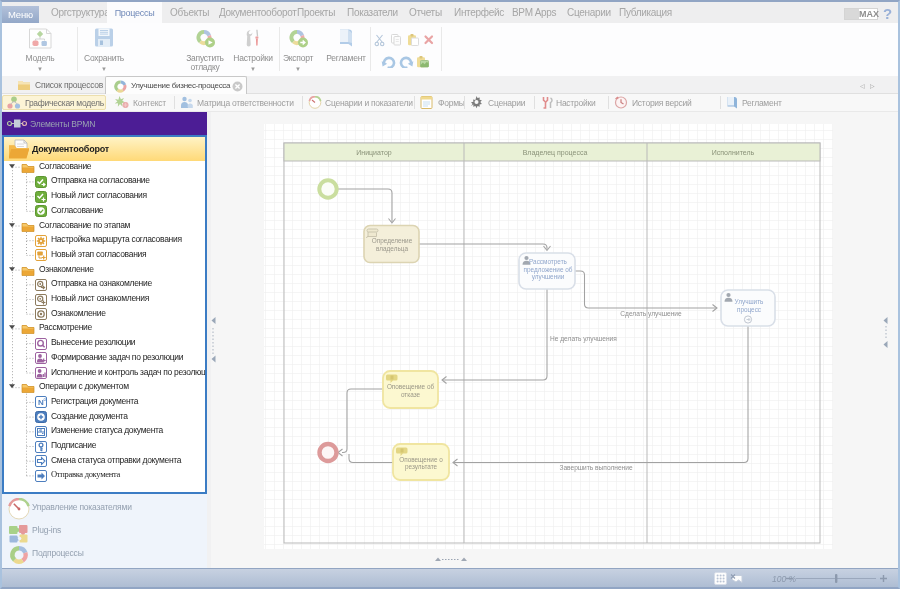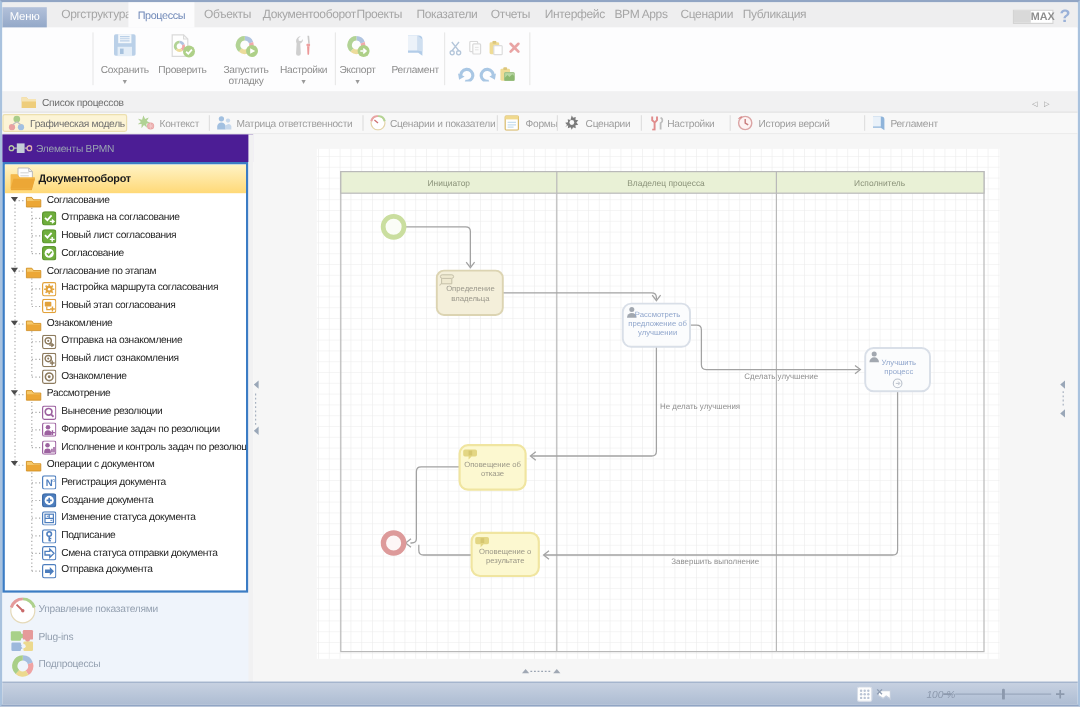--- a/index.html
+++ b/index.html
@@ -67,46 +67,43 @@
   <div class="mitem" style="left:565px;">Сценарии</div>
   <div class="mitem" style="left:617px;">Публикация</div>
   <div id="maxbox">
       <div class="g"></div>
       <div class="t">MAX</div>
     </div>
   <div id="qmark">?</div>
 </div>
 
 <div id="toolbar">
+  <div class="tbtn" style="left:6px;width:64px;">
+      <span class="ticon" id="ic-model"><svg width="24" height="21" viewBox="0 0 24 21">
+          <path d="M1.5 1h17L23 5.5V20H1.5z" fill="#fefefe" stroke="#d8d8d8" stroke-width="1"></path>
+          <path d="M18.5 1v4.5H23" fill="none" stroke="#d8d8d8" stroke-width="1"></path>
+          <path d="M12 9v2M7.5 11h9M7.5 11v1.5M16.5 11v1.5" stroke="#c9c9c9" stroke-width="0.8" fill="none"></path>
+          <path d="M12 2.8l3.2 3.2-3.2 3.2-3.2-3.2z" fill="#b7d6a0"></path>
+          <rect x="4.5" y="12.5" width="6" height="5.5" rx="1.8" fill="#f0a8a8"></rect>
+          <rect x="13.5" y="13" width="5.4" height="5" rx="1.2" fill="#b0c7e2"></rect>
+        </svg></span>
+      <span class="lbl">Модель</span>
+      <span class="arr">▼</span>
+    </div>
   <div class="tsep" style="left:75px;"></div>
   <div class="tbtn" style="left:80px;width:44px;">
       <span class="ticon" id="ic-save"><svg width="19" height="19" viewBox="0 0 19 19">
           <rect x="0.5" y="0.5" width="18" height="18" rx="1.5" fill="#bad0e8"></rect>
           <rect x="4" y="0.5" width="11" height="7.5" fill="#f3f7fb"></rect>
           <path d="M5.5 2.5h8M5.5 4.3h8M5.5 6.1h8" stroke="#bad0e8" stroke-width="1"></path>
           <rect x="3.5" y="11" width="12" height="8" fill="#e3edf7"></rect>
           <rect x="5.5" y="12.5" width="3" height="4.5" fill="#a7c2de"></rect>
         </svg></span>
       <span class="lbl">Сохранить</span>
       <span class="arr">▼</span>
-    </div>
-  <div class="tbtn" style="left:127px;width:46px;">
-      <span class="ticon" id="ic-check"><svg width="23" height="21" viewBox="0 0 23 21">
-          <path d="M3 1h9.5l3.5 3.5V19H3z" fill="#fefefe" stroke="#dadada" stroke-width="1"></path>
-          <path d="M12.5 1v3.5H16" fill="none" stroke="#dadada" stroke-width="1"></path>
-          <g transform="translate(9,10.5)">
-            <path d="M0 -4.6 A4.6 4.6 0 0 1 4.3 -1.6 L2.2 -0.8 A2.4 2.4 0 0 0 0 -2.4 z" fill="#b0c4e0"></path>
-            <path d="M4.3 -1.6 A4.6 4.6 0 0 1 2.5 3.9 L1.3 2 A2.4 2.4 0 0 0 2.2 -0.8 z" fill="#f0aaaa"></path>
-            <path d="M2.5 3.9 A4.6 4.6 0 0 1 -3.1 3.4 L-1.6 1.7 A2.4 2.4 0 0 0 1.3 2 z" fill="#ecdc9b"></path>
-            <path d="M-3.1 3.4 A4.6 4.6 0 0 1 0 -4.6 L0 -2.4 A2.4 2.4 0 0 0 -1.6 1.7 z" fill="#b2d395"></path>
-          </g>
-          <circle cx="17" cy="15" r="5" fill="#aed088"></circle>
-          <path d="M14.6 15l1.8 1.8 3-3.4" stroke="#fff" stroke-width="1.5" fill="none"></path>
-        </svg></span>
-      <span class="lbl">Проверить</span>
     </div>
   <div class="tbtn" style="left:176px;width:54px;">
       <span class="ticon" id="ic-debug"><svg width="23" height="21" viewBox="0 0 23 21">
           <g transform="translate(10.5,9.5)">
             <path d="M0 -7.5 A7.5 7.5 0 0 1 7 -2.6 L3.5 -1.3 A3.8 3.8 0 0 0 0 -3.8 z" fill="#b0c4e0"></path>
             <path d="M7 -2.6 A7.5 7.5 0 0 1 4 6.3 L2 3.1 A3.8 3.8 0 0 0 3.5 -1.3 z" fill="#f0aaaa"></path>
             <path d="M4 6.3 A7.5 7.5 0 0 1 -5 5.6 L-2.5 2.8 A3.8 3.8 0 0 0 2 3.1 z" fill="#ecdc9b"></path>
             <path d="M-5 5.6 A7.5 7.5 0 0 1 0 -7.5 L0 -3.8 A3.8 3.8 0 0 0 -2.5 2.8 z" fill="#b2d395"></path>
           </g>
           <circle cx="16.5" cy="14.5" r="5" fill="#aed088"></circle>
@@ -186,20 +183,35 @@
 </div>
 
 <div id="tabrow">
   <div id="tab1">
       <svg class="abs" style="left:7px;top:3px;" width="14" height="12" viewBox="0 0 14 12">
         <path d="M1 2h4l1.5 1.5H13V11H1z" fill="#eecd7c"></path>
         <path d="M1 2h4l1.5 1.5H13v2H1z" fill="#f6e4b4"></path>
       </svg>
       <span class="abs" style="left:25px;top:4px;">Список процессов</span>
     </div>
+  <div id="tab2">
+      <svg class="abs" style="left:8px;top:3px;" width="13" height="13" viewBox="0 0 13 13">
+        <g transform="translate(6.5,6.5)">
+          <path d="M0 -6 A6 6 0 0 1 5.6 -2 L2.8 -1 A3 3 0 0 0 0 -3 z" fill="#93b5da"></path>
+          <path d="M5.6 -2 A6 6 0 0 1 3.2 5 L1.6 2.5 A3 3 0 0 0 2.8 -1 z" fill="#eba4a4"></path>
+          <path d="M3.2 5 A6 6 0 0 1 -4 4.7 L-2 2.3 A3 3 0 0 0 1.6 2.5 z" fill="#ead896"></path>
+          <path d="M-4 4.7 A6 6 0 0 1 0 -6 L0 -3 A3 3 0 0 0 -2 2.3 z" fill="#a9cd8c"></path>
+        </g>
+      </svg>
+      <span class="abs" style="left:25px;top:4px;font-size:8px;letter-spacing:-0.3px;">Улучшение бизнес-процесса</span>
+      <svg class="abs" style="left:126px;top:4px;" width="11" height="11" viewBox="0 0 11 11">
+        <circle cx="5.5" cy="5.5" r="5" fill="#c9c9c9"></circle>
+        <path d="M3.4 3.4l4.2 4.2M7.6 3.4l-4.2 4.2" stroke="#fff" stroke-width="1.4"></path>
+      </svg>
+    </div>
   <div class="tarr" style="left:858px;">◁</div>
   <div class="tarr" style="left:868px;">▷</div>
 </div>
 
 <div id="bar2">
 <div id="b2sel"></div>
 <svg class="abs" style="left:5px;top:2px;" width="14" height="13" viewBox="0 0 14 13">
       <circle cx="3" cy="10" r="2.6" fill="#e8a2a2"></circle>
       <circle cx="10.5" cy="10" r="2.6" fill="#a2c0e2"></circle>
       <circle cx="7" cy="3.2" r="2.8" fill="#a9cd8a"></circle>
@@ -458,21 +470,21 @@
     <div class="trow" style="left:47px;top:303.0px;">Подписание</div>
     <svg class="abs" style="left:31px;top:318.2px;" width="12" height="12" viewBox="0 0 12 12">
       <rect x="0.5" y="0.5" width="11" height="11" rx="1.5" fill="#fff" stroke="#4d7ebe"></rect>
       <path d="M2.5 4.5h4v-2L10 6 6.5 9.5v-2h-4z" fill="none" stroke="#4d7ebe" stroke-width="1.1"></path>
     </svg>
     <div class="trow" style="left:47px;top:317.7px;">Смена статуса отправки документа</div>
     <svg class="abs" style="left:31px;top:332.9px;" width="12" height="12" viewBox="0 0 12 12">
       <rect x="0.5" y="0.5" width="11" height="11" rx="1.5" fill="#fff" stroke="#4d7ebe"></rect>
       <path d="M2.5 4.5h4v-2L10 6 6.5 9.5v-2h-4z" fill="#4d7ebe"></path>
     </svg>
-    <div class="trow" style="left:47px;top:332.4px;">Отправка документа</div>
+    <div class="trow" style="left:47px;top:332.4px;font-family:Liberation Serif, serif;">Отправка документа</div>
   </div>
 <div id="lp-bottom">
 <svg class="abs" style="left:6px;top:4px;" width="22" height="22" viewBox="0 0 22 22">
       <circle cx="11" cy="11" r="10" fill="#fff" stroke="#e5d9b8"></circle>
       <path d="M11 1 A10 10 0 0 1 20.6 8.2" fill="none" stroke="#aed18d" stroke-width="2.6"></path>
       <path d="M1.4 8.2 A10 10 0 0 1 11 1" fill="none" stroke="#e59a9a" stroke-width="2.6"></path>
       <path d="M11 11L5.8 5.8" stroke="#c96a6a" stroke-width="1.6"></path>
       <circle cx="11" cy="11" r="1.4" fill="#c96a6a"></circle>
     </svg>
 <span class="lpb" style="top:8px;">Управление показателями</span>

